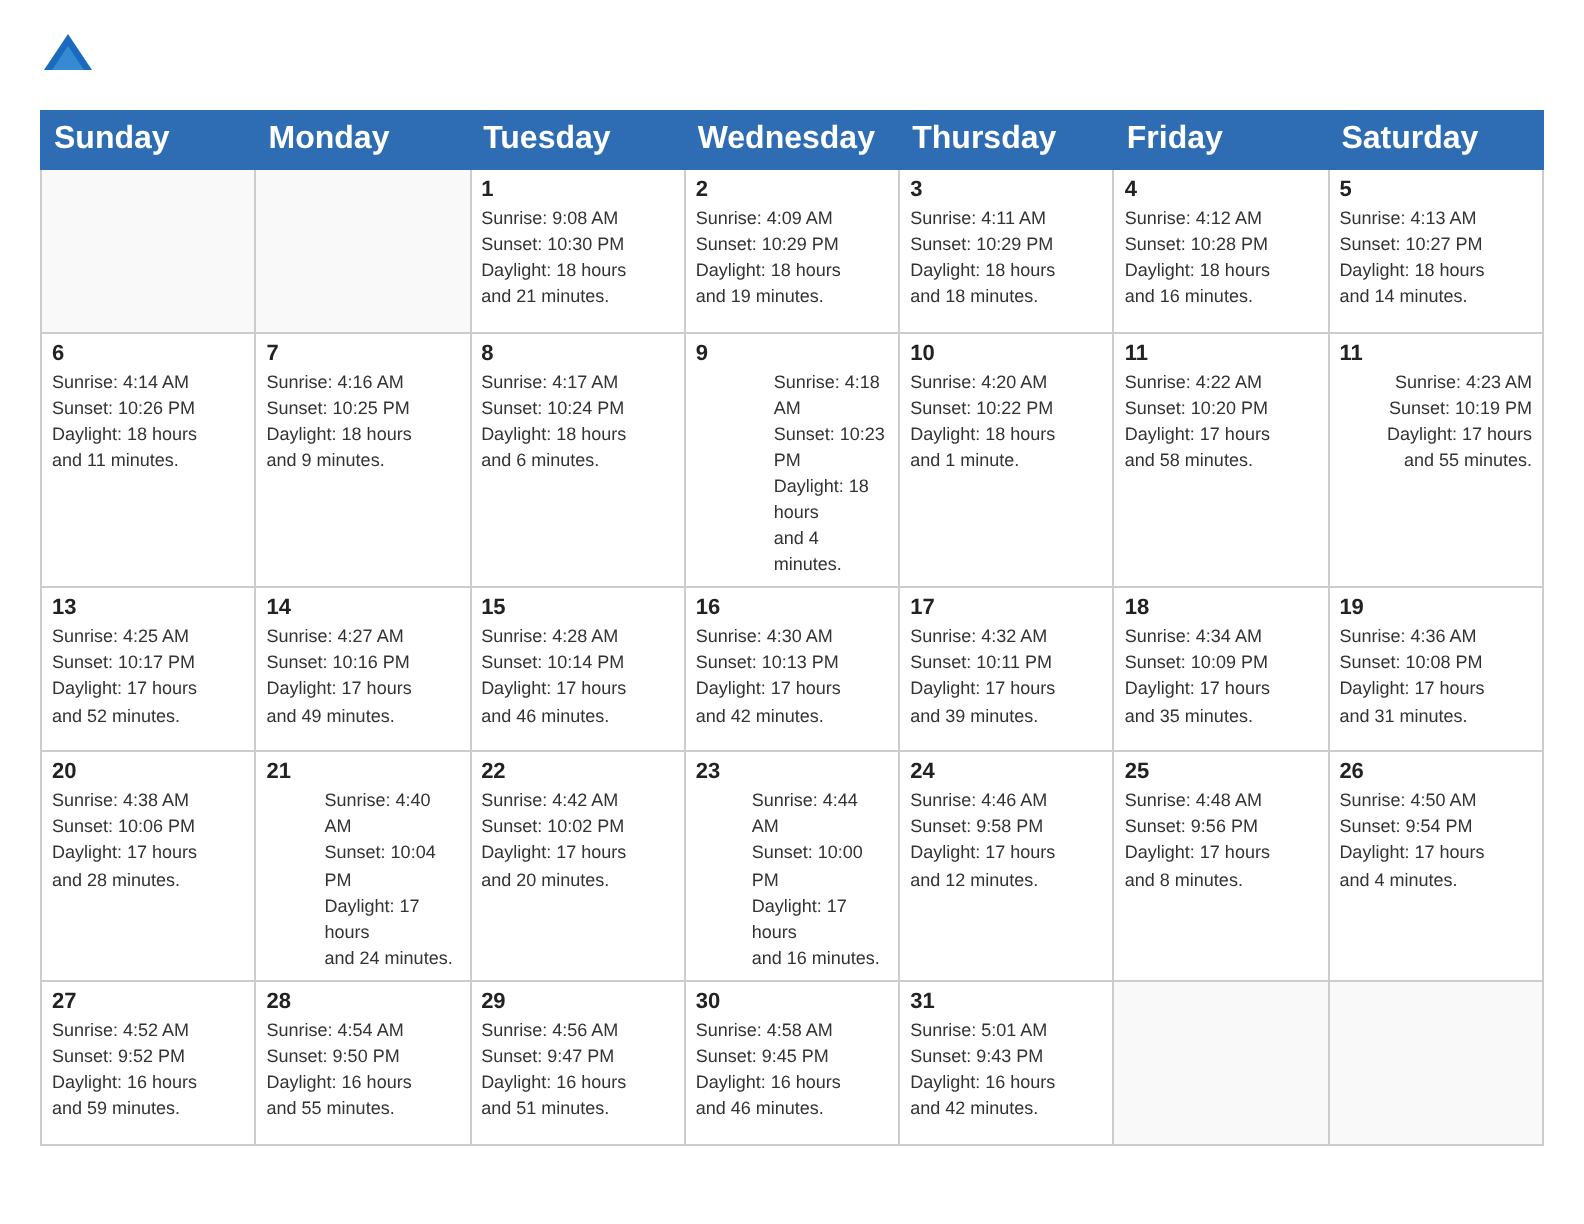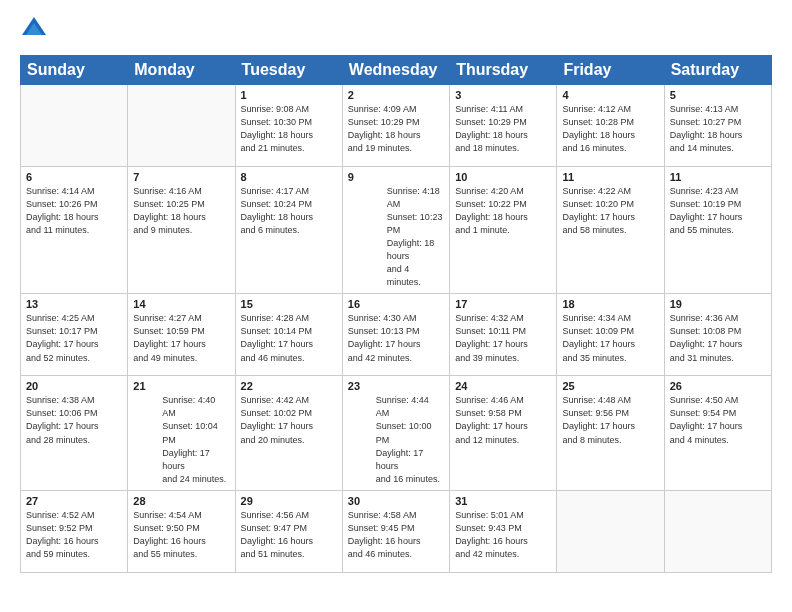--- a/index.html
+++ b/index.html
@@ -208,38 +208,38 @@
           </td>
           <td>
             <div class="day-num">11</div>
             <div class="day-detail" style="white-space: pre-line;">Sunrise: 4:22 AM
 Sunset: 10:20 PM
 Daylight: 17 hours
 and 58 minutes.</div>
           </td>
           <td>
             <div class="day-num">11</div>
-            <div class="day-detail" style="white-space: pre-line;">Sunrise: 4:23 AM
+            <div class="day-detail" style="white-space: pre-line; text-align: right;">Sunrise: 4:23 AM
 Sunset: 10:19 PM
 Daylight: 17 hours
 and 55 minutes.</div>
           </td>
         </tr>
         <tr>
           <td>
             <div class="day-num">13</div>
             <div class="day-detail" style="white-space: pre-line;">Sunrise: 4:25 AM
 Sunset: 10:17 PM
 Daylight: 17 hours
 and 52 minutes.</div>
           </td>
           <td>
             <div class="day-num">14</div>
             <div class="day-detail" style="white-space: pre-line;">Sunrise: 4:27 AM
-Sunset: 10:59 PM
+Sunset: 10:16 PM
 Daylight: 17 hours
 and 49 minutes.</div>
           </td>
           <td>
             <div class="day-num">15</div>
             <div class="day-detail" style="white-space: pre-line;">Sunrise: 4:28 AM
 Sunset: 10:14 PM
 Daylight: 17 hours
 and 46 minutes.</div>
           </td>

